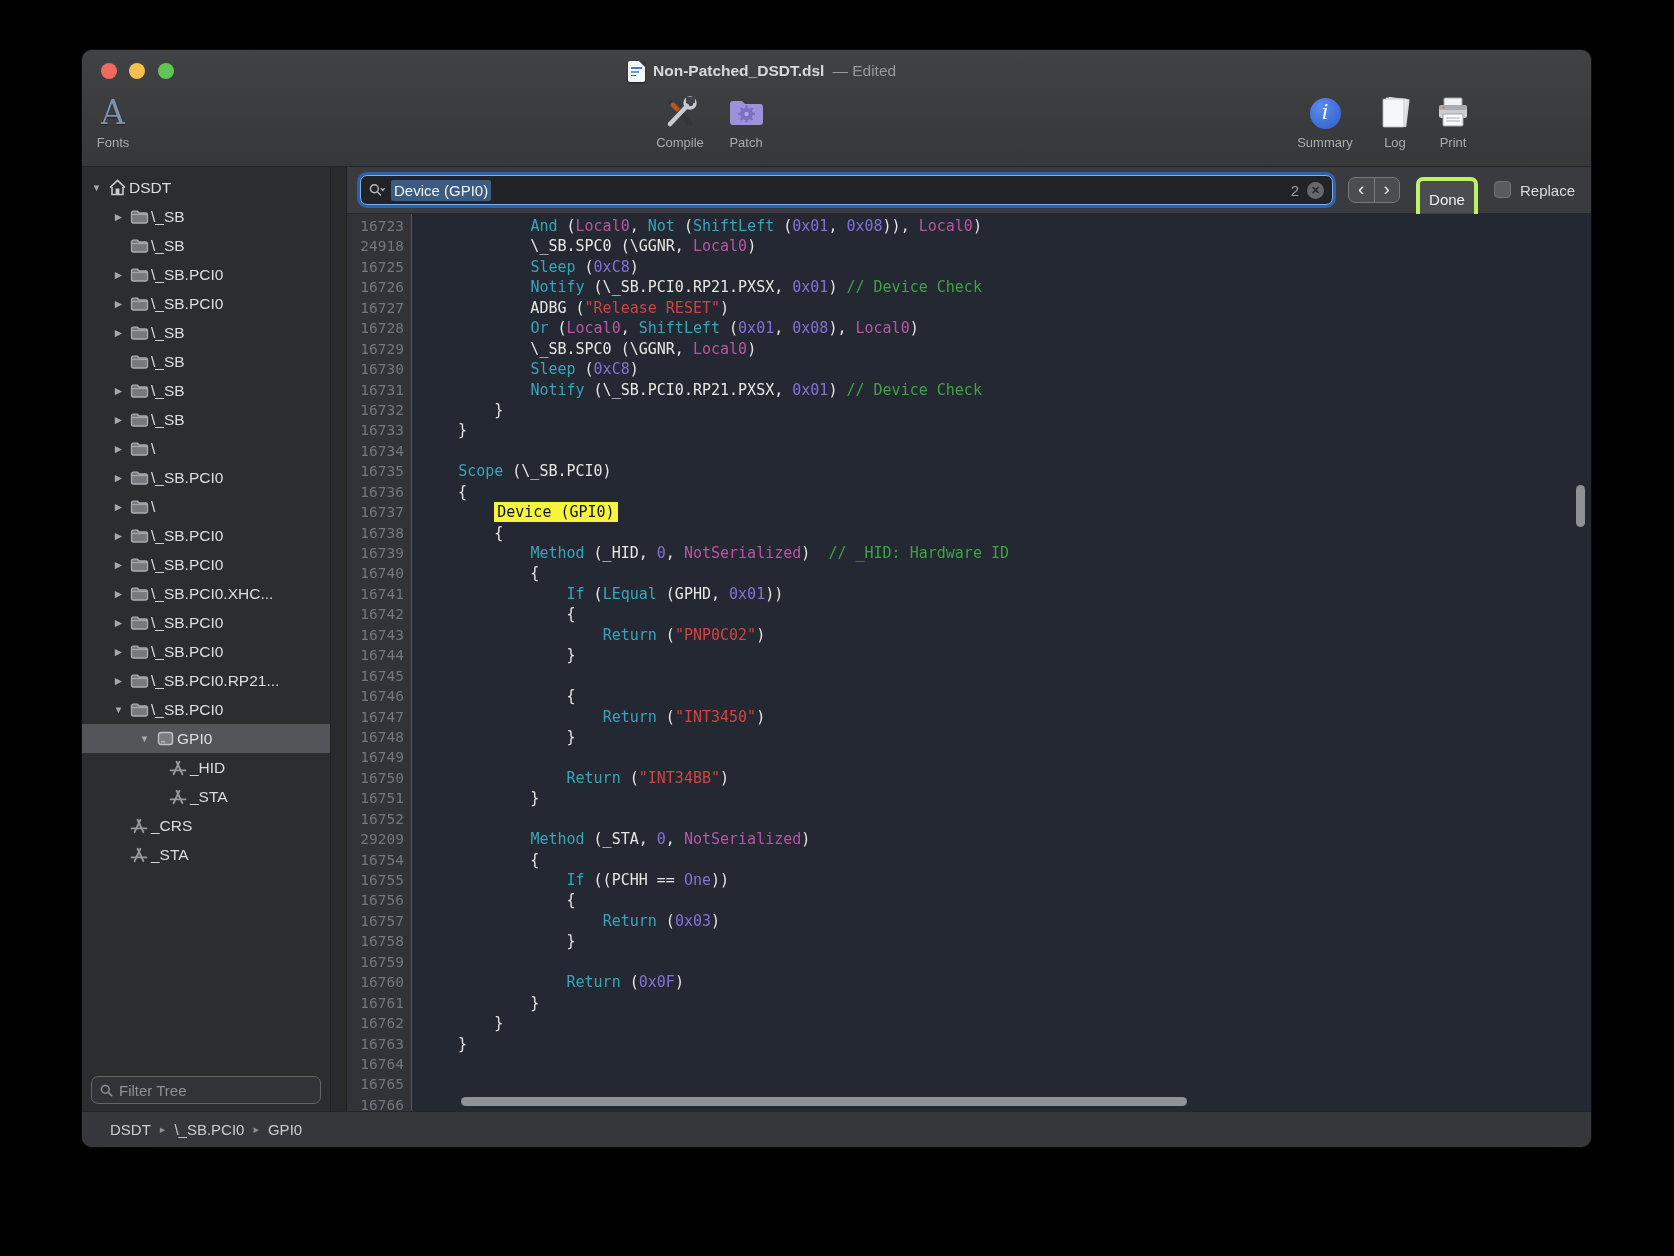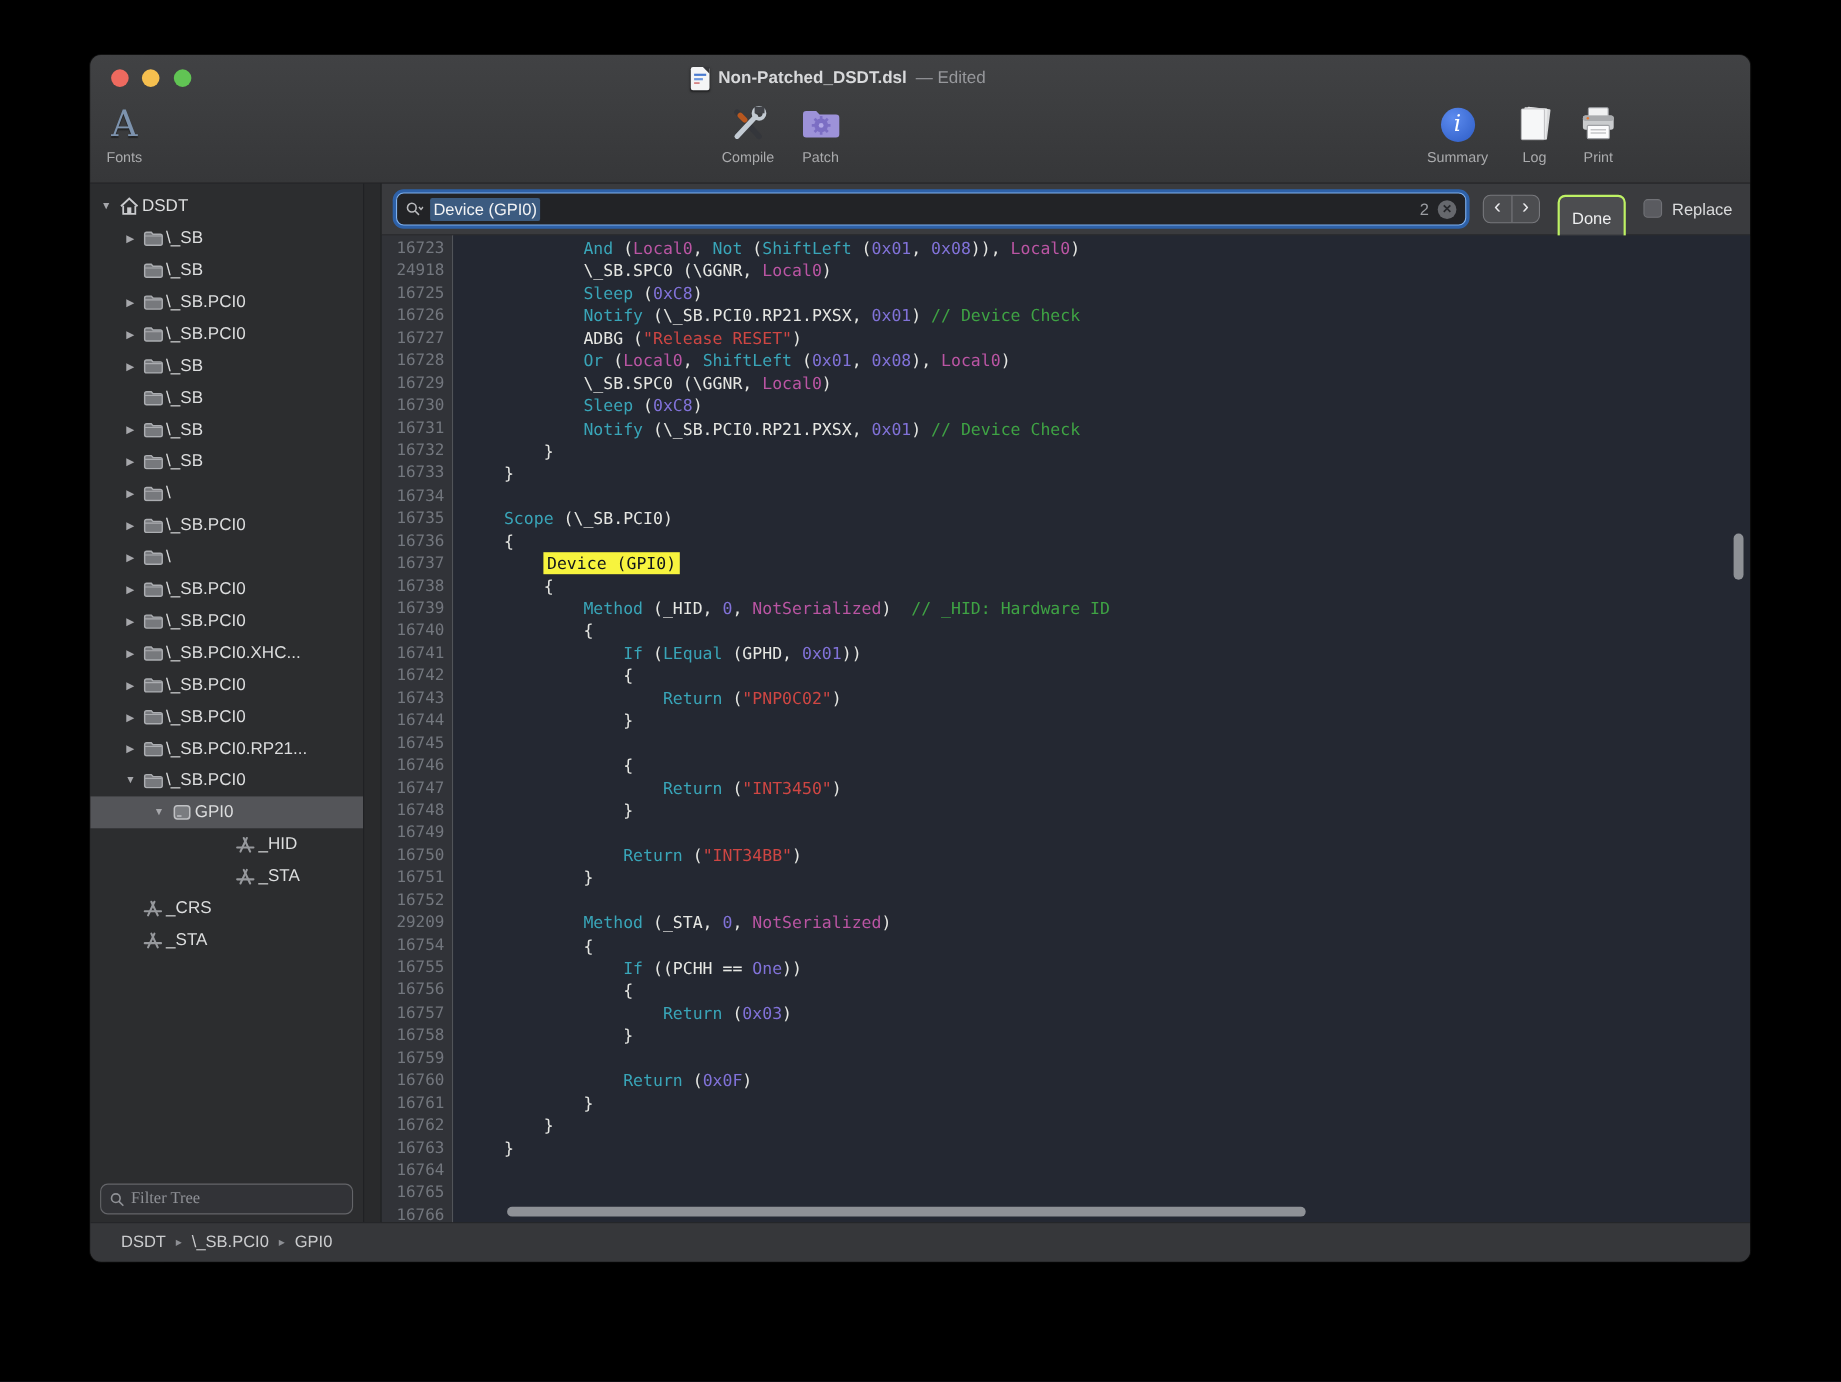--- a/index.html
+++ b/index.html
@@ -37,38 +37,38 @@
   .sumcircle{width:31px;height:31px;border-radius:50%;background:radial-gradient(circle at 35% 30%,#5c8bef,#2d5cc5);display:flex;align-items:center;justify-content:center;}
   .sumcircle span{font-family:"DejaVu Serif",serif;font-style:italic;font-size:21px;color:#fff;transform:translateY(-1px);}
   
   .main{flex:1;display:flex;min-height:0;}
   .sidebar{width:248px;background:#2c2d2f;display:flex;flex-direction:column;min-height:0;}
   .tree{flex:1;overflow:hidden;padding-top:6px;}
   .trow{height:29px;display:flex;align-items:center;font-size:15.5px;color:#dcddde;white-space:nowrap;}
   .trow.sel{background:#545559;}
   .trow .disc{width:17px;text-align:center;font-size:9.5px;color:#a6a7ab;flex:none;}
   .trow .ticon{width:24px;display:flex;justify-content:center;flex:none;}
-  .t0{padding-left:6px;} .t1{padding-left:28px;} .t2{padding-left:54px;} .t3{padding-left:112px;}
+  .t0{padding-left:6px;} .t1{padding-left:28px;} .t2{padding-left:54px;} .t3{padding-left:67px;}
   .filterwrap{flex:none;padding:5px 9px 7px 9px;}
   .filterfield{height:26px;border:1px solid #646569;border-radius:7px;background:#323337;display:flex;align-items:center;padding:0 8px;gap:6px;}
-  .filterfield .ph{color:#8f9196;font-size:15px;font-family:Liberation Serif, serif;}
+  .filterfield .ph{color:#8f9196;font-size:15px;}
   .splitter{width:15px;background:#292a2c;border-left:1px solid #202124;border-right:1px solid #1d1e20;flex:none;}
   .editor{flex:1;display:flex;flex-direction:column;min-width:0;}
   
   .findbar{height:46px;background:#3a3b3e;border-bottom:1px solid #26272a;position:relative;flex:none;}
   .sfield{position:absolute;left:13px;top:8px;width:973px;height:30px;border-radius:7px;background:#222326;
     border:1px solid #7fb0ec;box-shadow:0 0 0 3px rgba(40,118,226,.65);display:flex;align-items:center;padding:0 8px;box-sizing:border-box;}
   .sfield .query{margin-left:6px;font-size:15px;color:#f2f3f4;background:var(--select_bg);padding:2px 3px;border-radius:2px;}
   .sfield .spacer{flex:1;}
   .sfield .count{font-size:15px;color:#9a9ca1;margin-right:8px;}
   .clearbtn{width:17px;height:17px;border-radius:50%;background:#66686d;color:#26272b;font-size:11px;display:flex;align-items:center;justify-content:center;font-weight:bold;}
   .seg{position:absolute;left:1001px;top:10px;width:52px;height:26px;border:1px solid #77787c;border-radius:7px;background:rgba(130,131,136,.25);display:flex;box-sizing:border-box;}
   .seg .half{flex:1;display:flex;align-items:center;justify-content:center;color:#ececee;font-size:19px;line-height:1;padding-bottom:3px;}
   .seg .half:first-child{border-right:1px solid #77787c;}
-  .btn{position:absolute;top:10px;height:44px;border:2px solid #bef264;border-radius:7px;background:rgba(130,131,136,.25);
+  .btn{position:absolute;top:10px;height:44px;border:4px solid #bef264;border-radius:7px;background:rgba(130,131,136,.25);
     color:#eeeff0;font-size:15px;display:flex;align-items:center;justify-content:center;box-sizing:border-box;}
   .donebtn{left:1069px;width:62px;}
   .cbx{position:absolute;left:1147px;top:14px;width:17px;height:17px;border-radius:4px;background:#5a5b60;border:1px solid #717277;box-sizing:border-box;}
   .cbxlabel{position:absolute;left:1173px;top:0;height:46px;display:flex;align-items:center;font-size:15px;color:#dadbdc;}
   
   .codearea{flex:1;display:flex;min-height:0;position:relative;}
   .gutter{width:64px;background:#313338;border-right:1px solid #56585e;flex:none;padding-top:2px;text-align:right;}
   .lnum{height:20.45px;line-height:20.45px;font-family:"DejaVu Sans Mono",monospace;font-size:14.5px;color:#73777e;padding-right:7px;}
   .code{flex:1;background:#242832;padding:2px 0 0 10px;overflow:hidden;}
   .cline{height:20.45px;line-height:20.45px;font-family:"DejaVu Sans Mono",monospace;font-size:15px;white-space:pre;}

